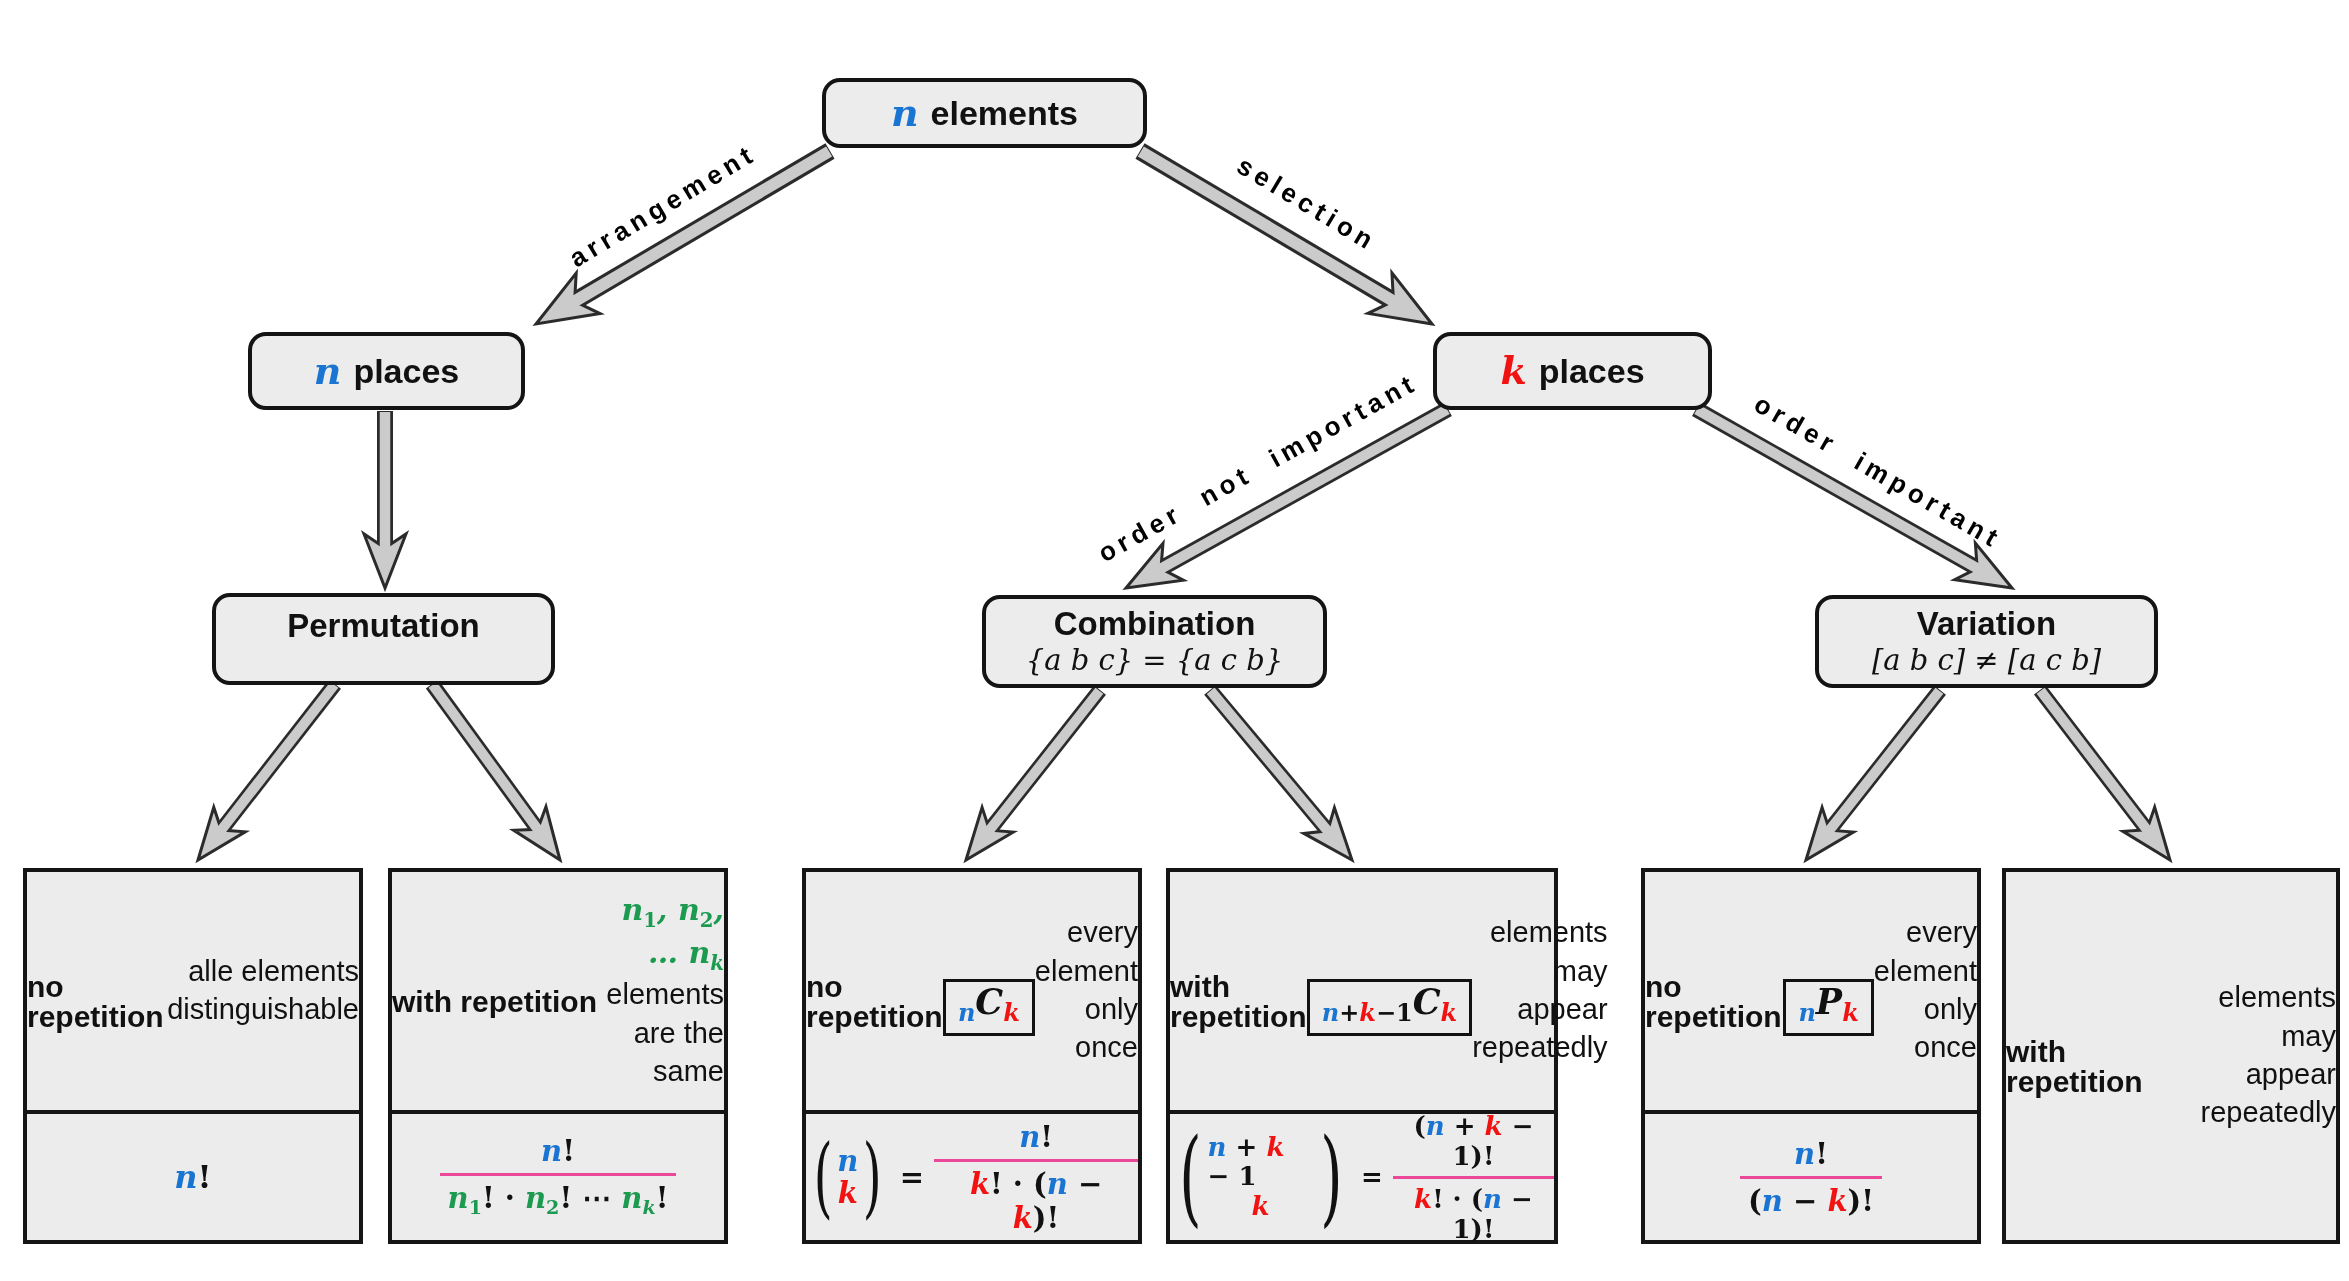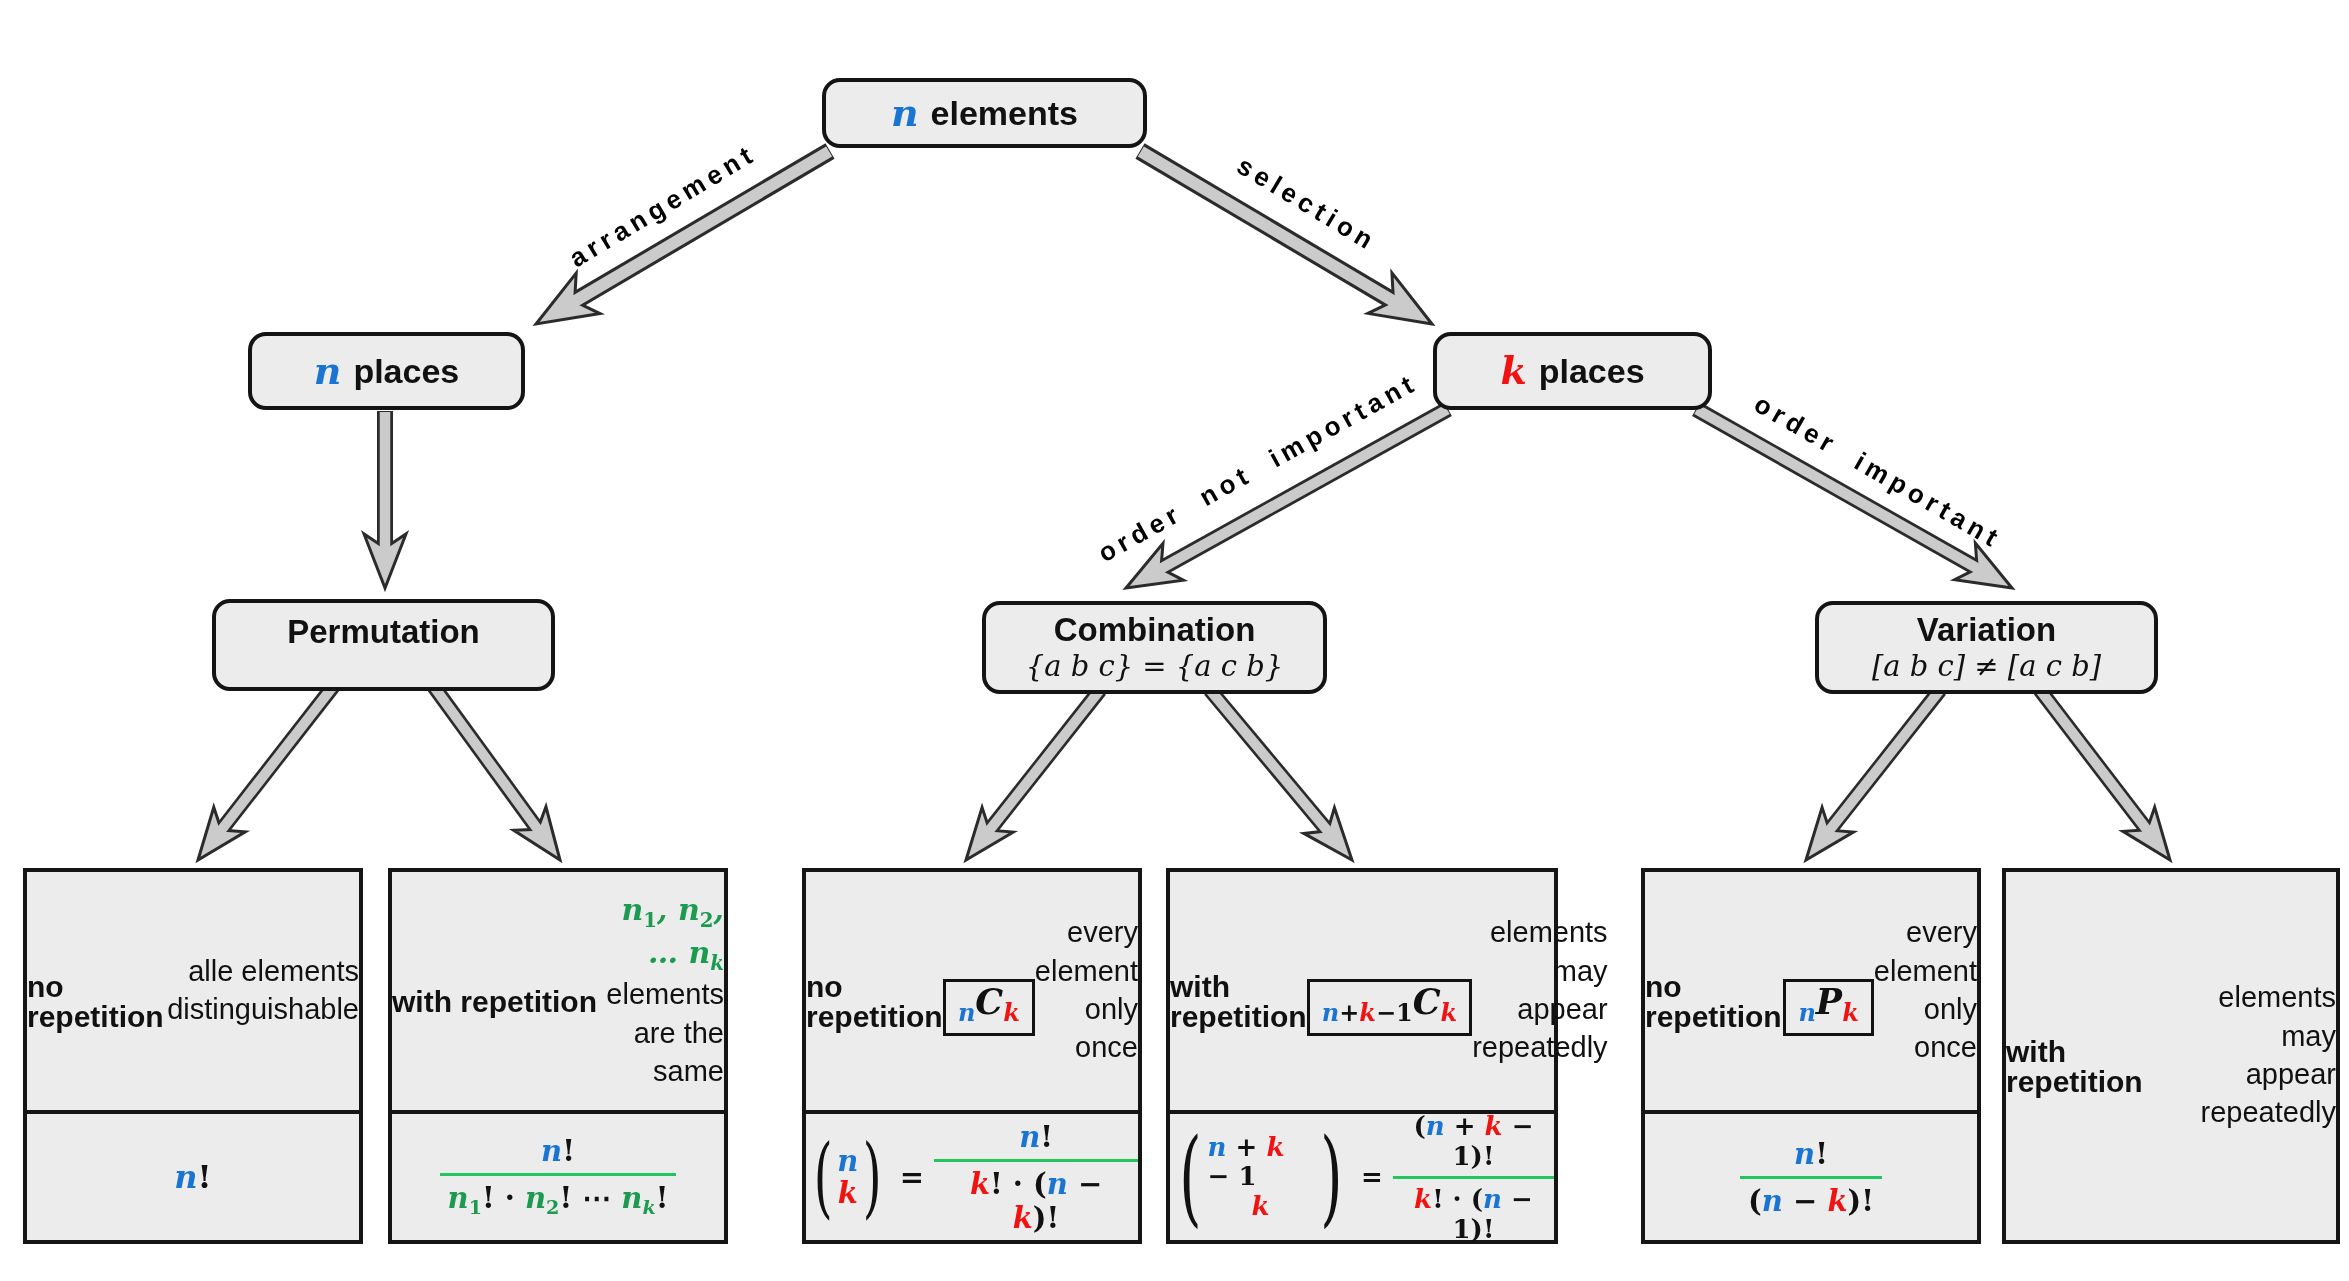--- a/index.html
+++ b/index.html
@@ -7,21 +7,21 @@
   .stage{position:relative;width:2349px;height:1281px;background:#ffffff;overflow:hidden;
          font-family:"Liberation Sans",sans-serif;color:#111;}
   #arrows{position:absolute;left:0;top:0;pointer-events:none;}
 
   
   .node{position:absolute;background:#ececec;border:4px solid #141414;border-radius:18px;
         box-sizing:border-box;display:flex;align-items:center;justify-content:center;gap:12px;}
   .nvar{font-family:"DejaVu Serif",serif;font-weight:700;font-style:italic;font-size:38px;line-height:1;}
   .blue{color:#1a74d2;} .red{color:#f11212;}
   .nlabel{font-weight:700;font-size:34px;color:#111;line-height:1;}
-  .node.mid{flex-direction:column;gap:2px;margin-top:6px;}
+  .node.mid{flex-direction:column;gap:2px;}
   .mid-title{font-weight:700;font-size:33px;line-height:1.1;}
   .mid-sub{font-family:"DejaVu Serif",serif;font-style:italic;font-weight:500;font-size:29px;line-height:1.15;}
   .node.perm{padding-bottom:26px;}
 
   
   .edge-label{position:absolute;white-space:nowrap;font-size:26px;font-weight:600;
               letter-spacing:5px;word-spacing:12px;color:#000;}
 
   
   .leaf{position:absolute;height:376px;background:#ececec;border:4px solid #151515;
@@ -39,21 +39,21 @@
   .mvb{color:#1a74d2;font-style:italic;}
   .mvr{color:#f11212;font-style:italic;}
   .mvg{color:#1b9a50;font-style:italic;}
   .mk{color:#111;font-style:normal;}
   .msub{font-size:0.66em;vertical-align:-0.33em;}
   .msub.up,.mk.up{font-style:normal;}
   .msup{font-size:0.7em;vertical-align:0.55em;}
   .dmath{font-family:"DejaVu Serif",serif;font-weight:700;font-style:italic;font-size:30px;}
   .frac{display:inline-flex;flex-direction:column;text-align:center;vertical-align:middle;}
   .frac .num{padding:0 8px 5px;}
-  .frac .den{border-top:3px solid #22c55e;padding:5px 8px 0;}
+  .frac .den{border-top:3px solid #ec4899;padding:5px 8px 0;}
   .binom{display:inline-flex;align-items:center;}
   .bstack{display:inline-flex;flex-direction:column;align-items:center;line-height:1.12;margin:0 -3px;}
   .bparen{font-family:"DejaVu Serif",serif;font-weight:400;color:#111;display:inline-block;
           line-height:0;transform:scaleX(0.55);}
   .bparen.h90{font-size:88px;} .bparen.h110{font-size:104px;}
   .symbox{border:3px solid #121212;padding:2px 12px 8px;margin-top:10px;line-height:1;
           font-family:"DejaVu Serif",serif;font-weight:700;}
   .sop{font-size:35px;font-style:italic;color:#111;}
   .ssub{font-size:24px;vertical-align:-7px;}
   .ssub.bk{color:#111;font-style:normal;}

